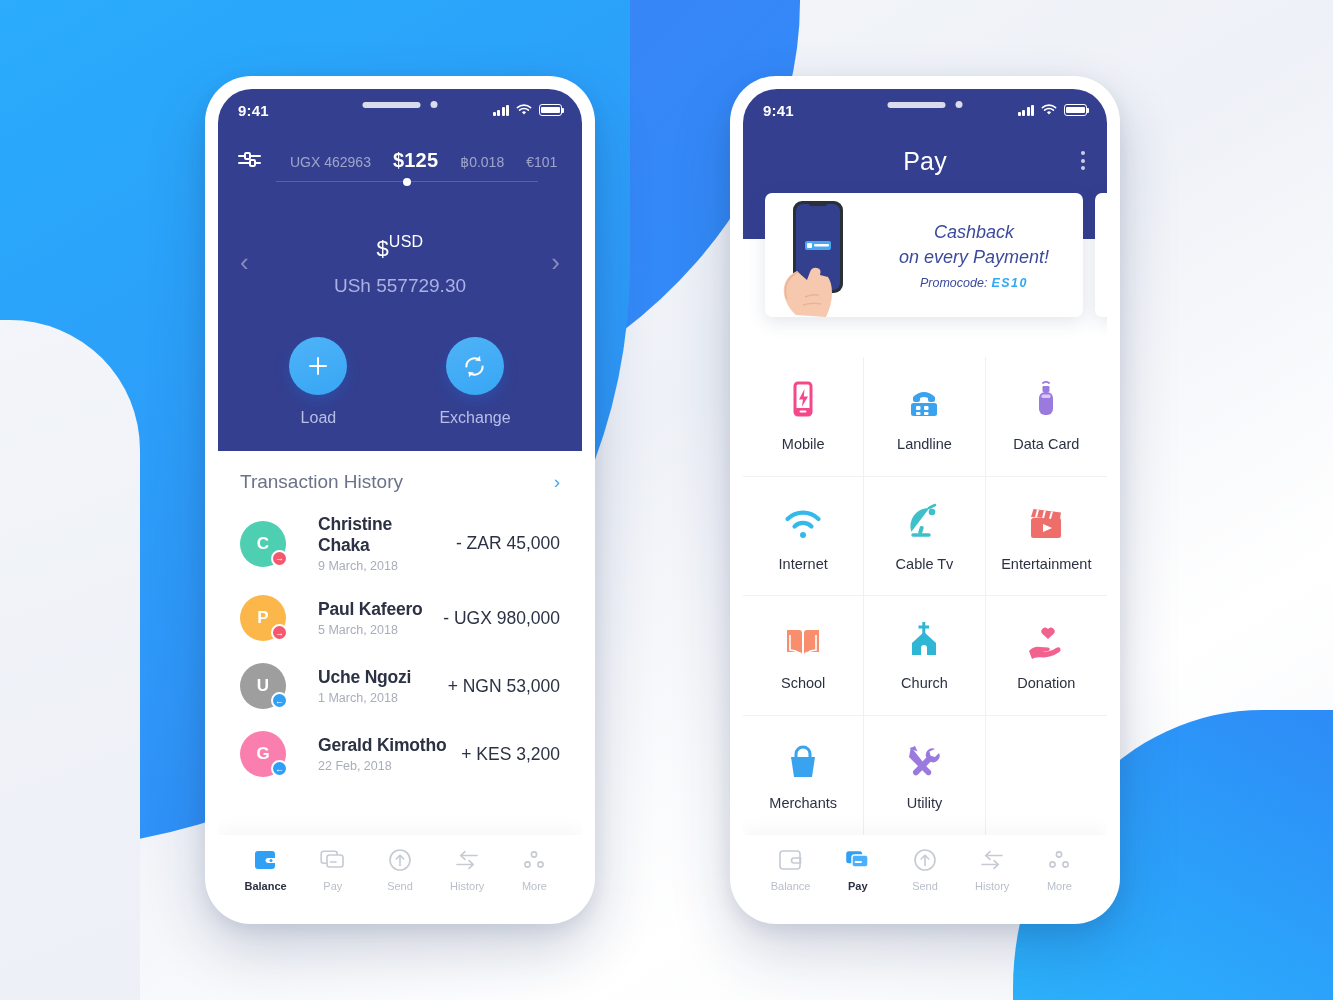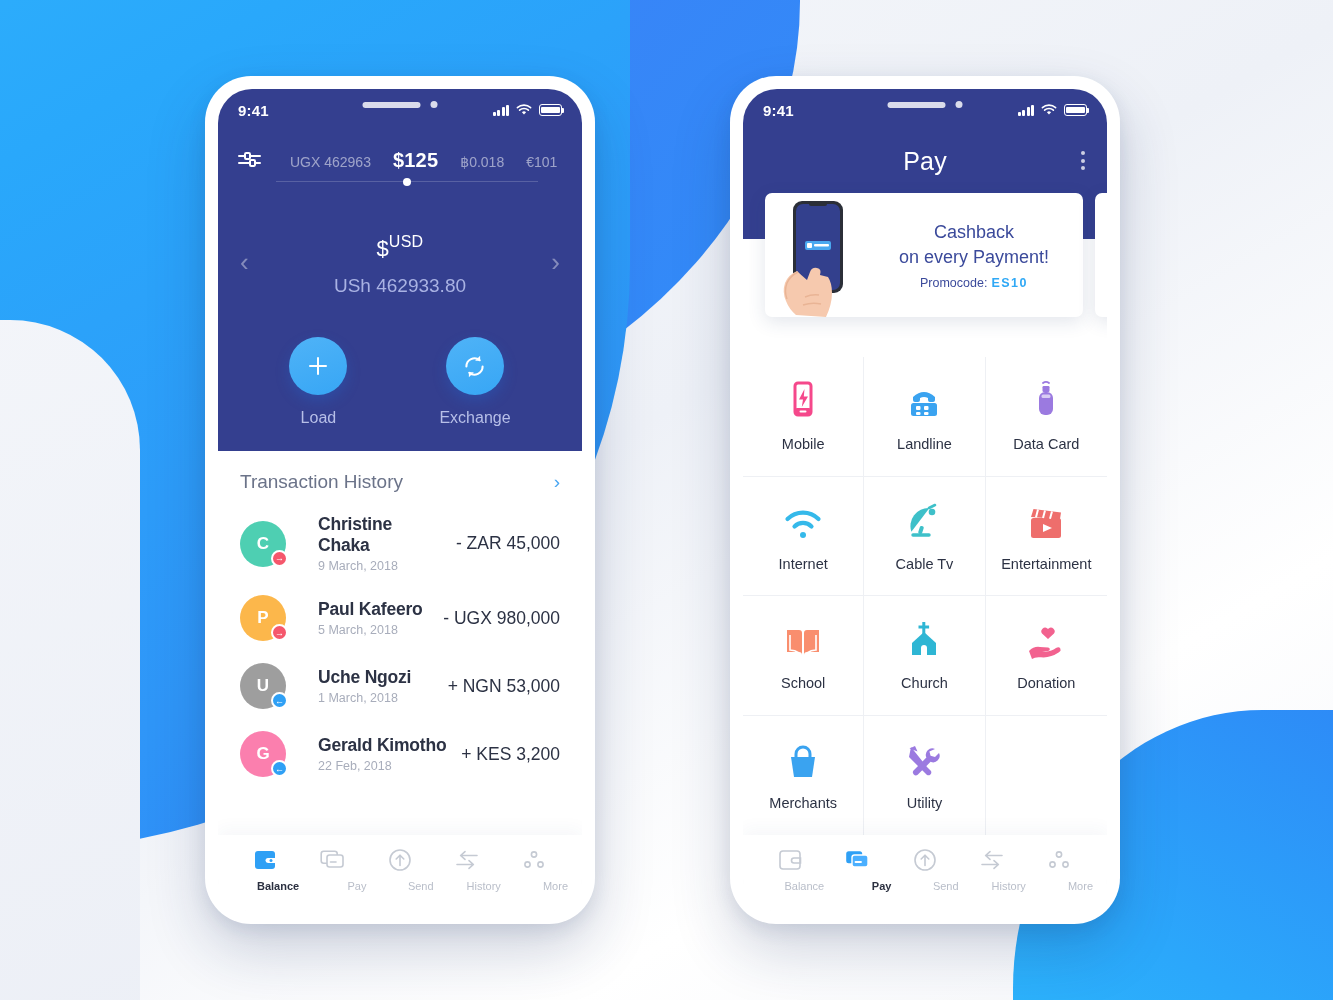--- a/index.html
+++ b/index.html
@@ -187,21 +187,21 @@
 
   
   .tabbar {
     position: absolute; left: 0; right: 0; bottom: 0;
     height: 76px;
     background: #fff;
     display: flex; align-items: center;
     padding: 0 14px 8px 14px;
     box-shadow: 0 -6px 16px rgba(40,60,110,.045);
   }
-  .tab { flex: 1; text-align: right; cursor: pointer; }
+  .tab { flex: 1; text-align: center; cursor: pointer; }
   .tab-ico { height: 26px; display: flex; align-items: center; justify-content: center; }
   .tab-lbl { margin-top: 7px; font-size: 11px; color: #b9bec9; }
   .tab.active .tab-lbl { color: #2b3040; font-weight: bold; }
 
   
   .pay-head {
     background: #343f8f;
     height: 150px;
     position: relative;
   }
@@ -212,21 +212,21 @@
   .pay-title { color: #fff; font-size: 25px; font-weight: 300; letter-spacing: .2px; }
   .kebab {
     position: absolute; right: 22px; top: 20px;
     display: flex; flex-direction: column; gap: 3.5px; cursor: pointer;
   }
   .kebab i { width: 4px; height: 4px; border-radius: 50%; background: rgba(255,255,255,.75); display: block; }
 
   .promo-wrap {
     position: absolute; left: 0; right: 0; top: 104px;
     padding-left: 22px;
-    display: flex; gap: 12px;
+    display: flex; gap: 12px; font-style: italic;
   }
   .promo-card {
     flex: 0 0 318px;
     height: 124px;
     background: #fff;
     border-radius: 7px;
     box-shadow: 0 5px 18px rgba(40,60,110,.13);
     display: flex; align-items: center;
     overflow: hidden;
   }
@@ -322,21 +322,21 @@
           <span class="curr-dot"></span>
         </div>
 
         <div class="bal-row">
           <span class="chev">‹</span>
           <div class="bal-center">
             <div class="bal-main">
               <span class="bal-sym">$</span>
               <span class="bal-cur">USD</span>
             </div>
-            <div class="bal-sub">USh 462933.80</div>
+            <div class="bal-sub">USh 557729.30</div>
           </div>
           <span class="chev">›</span>
         </div>
 
         <div class="actions">
           <div class="action">
             <div class="act-circle">
               <svg width="26" height="26" viewBox="0 0 26 26">
                 <line x1="13" y1="5" x2="13" y2="21" stroke="#fff" stroke-width="2" stroke-linecap="round"></line>
                 <line x1="5" y1="13" x2="21" y2="13" stroke="#fff" stroke-width="2" stroke-linecap="round"></line>

